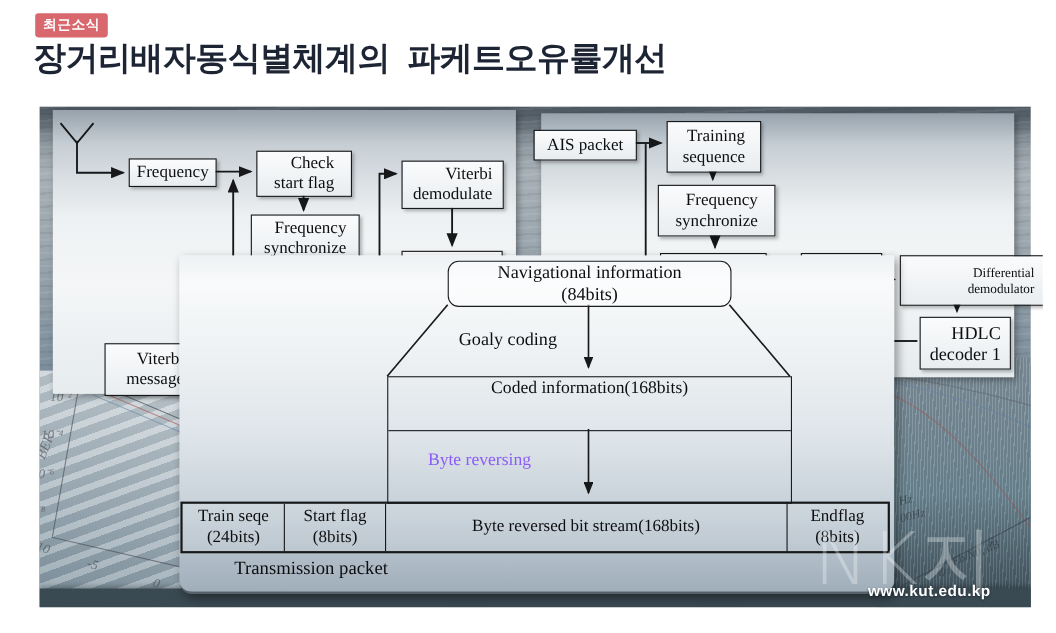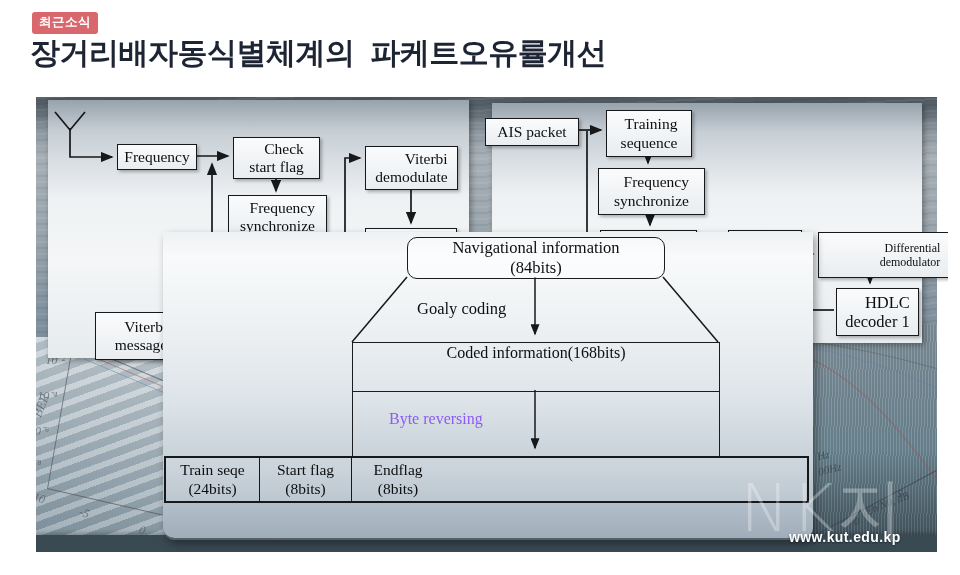--- a/index.html
+++ b/index.html
@@ -214,21 +214,23 @@
   <div id="bigbox" class="pbox" style="left:352px;top:342px;width:366px;height:114px;background:transparent;">
     <div class="half-top"><span>Coded information(168bits)</span></div>
     <div id="byte-rev-label">Byte reversing</div>
   </div>
 
   <div id="packet-row">
     <div class="cell" style="width:94px;">Train seqe
 (24bits)</div>
     <div class="cell" style="width:92px;">Start flag
 (8bits)</div>
+    <div class="cell" style="width:367px;">Byte reversed bit stream(168bits)</div>
     <div class="cell" style="width:92px;">Endflag
 (8bits)</div>
   </div>
 
+  <div id="caption">Transmission packet</div>
 
   <div id="logo-wm">NK지식</div>
   <div id="site-url">www.kut.edu.kp</div>
 
 </div>
 
 </body></html>

